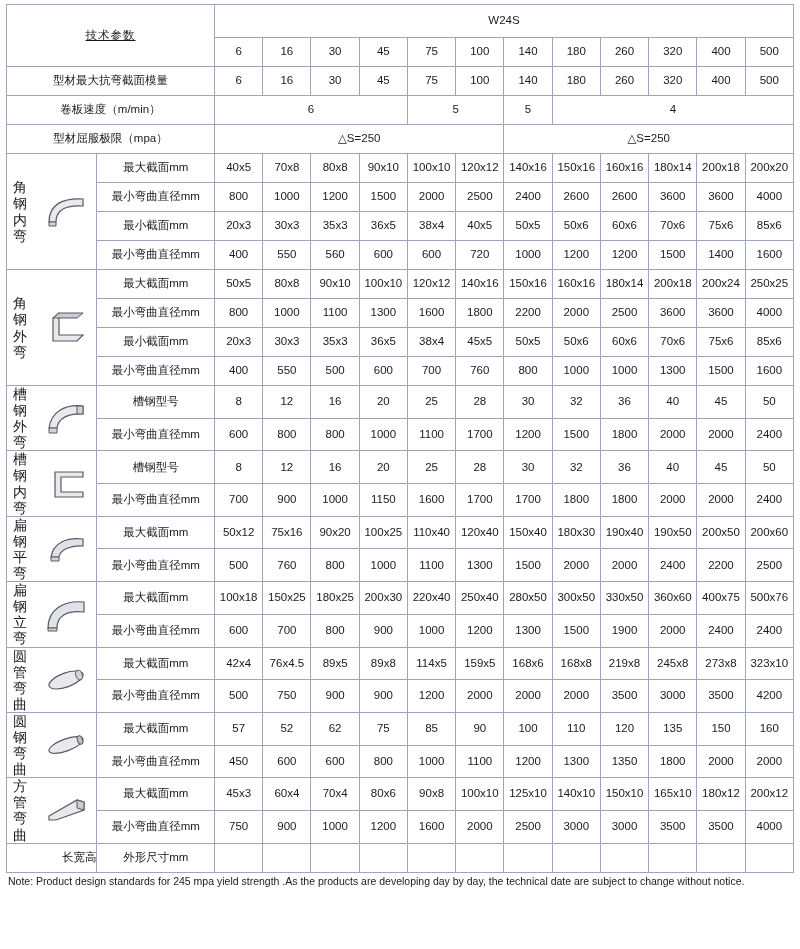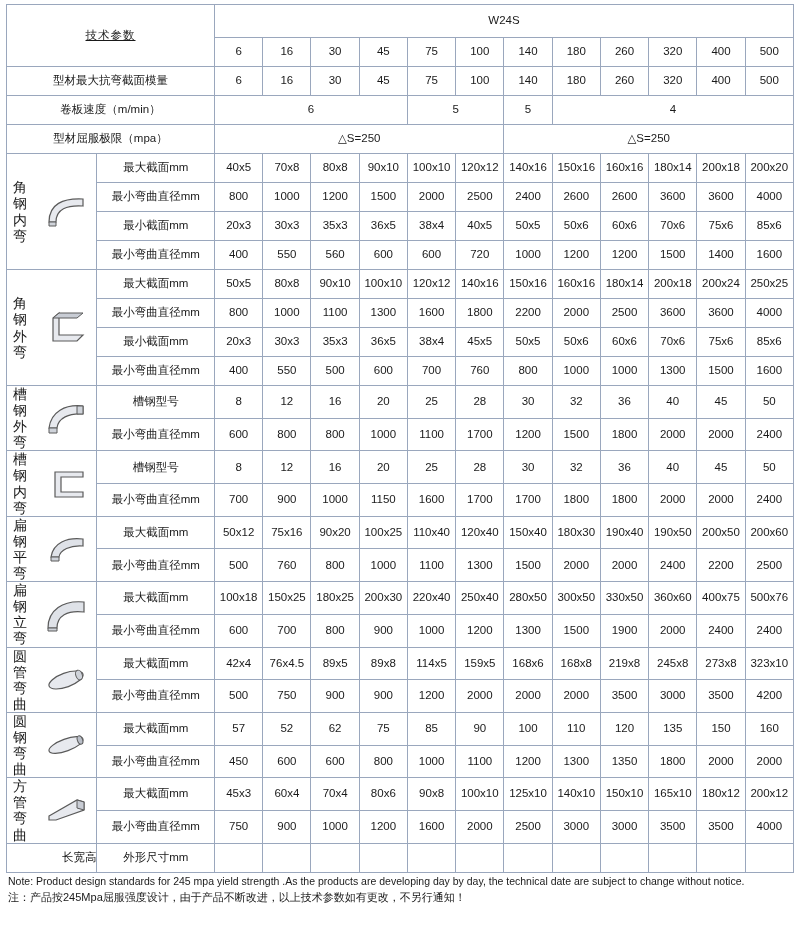--- a/index.html
+++ b/index.html
@@ -616,15 +616,14 @@
           <td class="val"></td>
           <td class="val"></td>
           <td class="val"></td>
           <td class="val"></td>
         </tr>
       </tbody>
   </table>
 
   <div class="note">
     <div>Note: Product design standards for 245 mpa yield strength .As the products are developing day by day, the technical date are subject to change without notice.</div>
-    <div class="smallcn">注：产品按245Mpa屈服强度设计，由于产品不断改进，以上技术参数如有更改，不另行通知！</div>
   </div>
 </div>
 
 </body></html>

